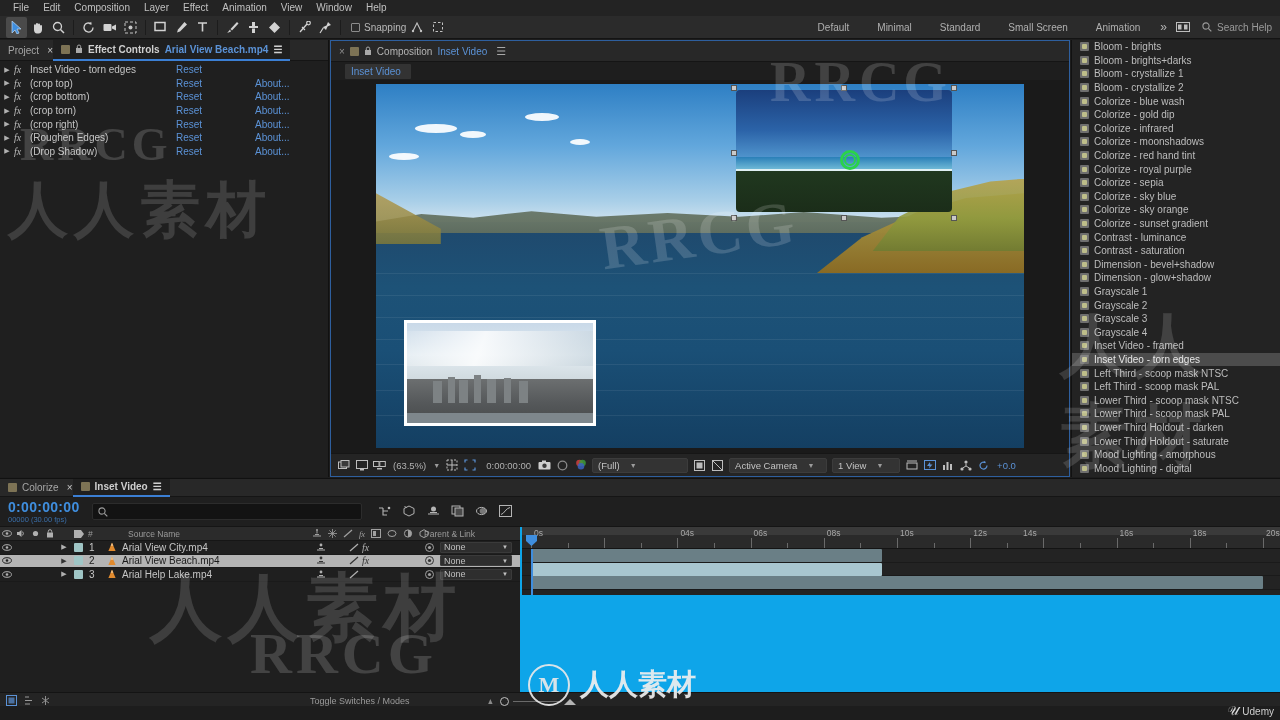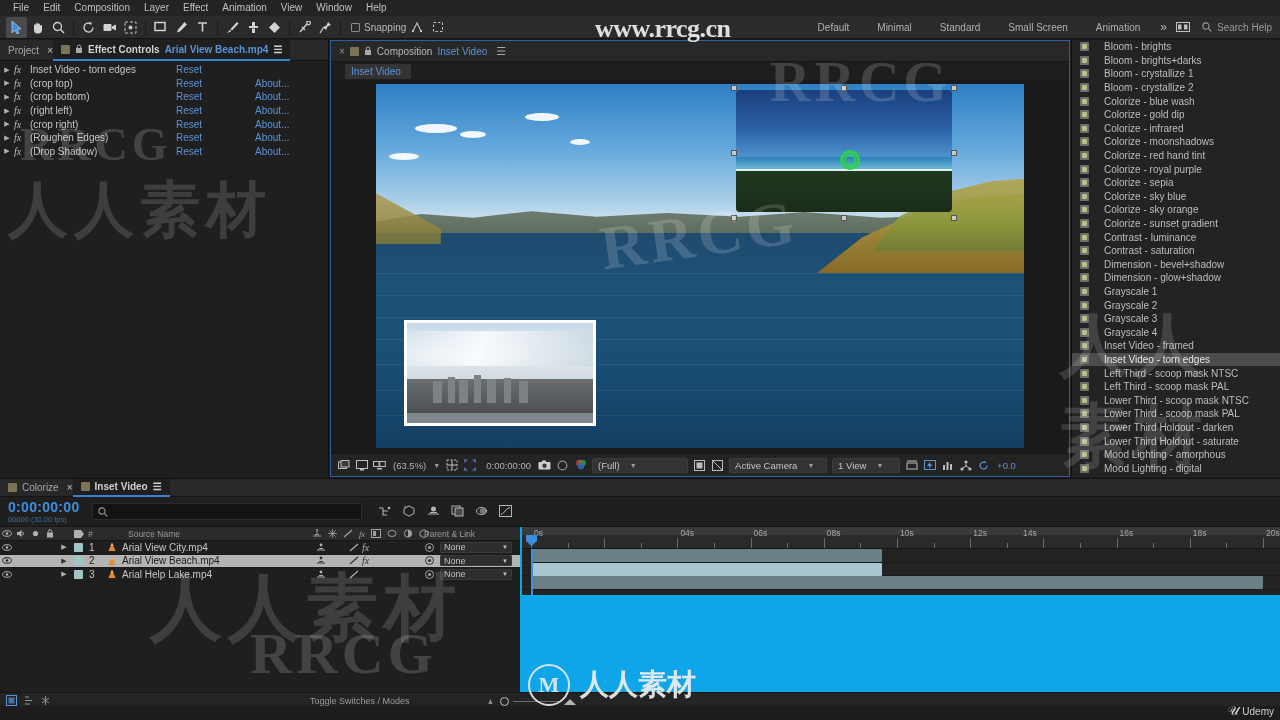--- a/index.html
+++ b/index.html
@@ -163,21 +163,21 @@
     height: 15px; display: flex; align-items: center; padding: 0 5px; gap: 10px; color: #c3c3c3;
   }
   .vbcaret { font-size: 7px; color: #9b9b9b; }
 
   
   .fxpanel {
     position: absolute; left: 1071px; top: 40px; width: 209px; height: 437px;
     background: #232323; border-left: 1px solid #111; overflow: hidden;
   }
   .fxitem {
-    height: 13.6px; display: flex; align-items: center; gap: 15px;
+    height: 13.6px; display: flex; align-items: center; gap: 5px;
     font-size: 10px; color: #bdbdbd; padding-left: 8px; white-space: nowrap;
   }
   .fxitem.sel { background: #4c4c4c; color: #e6e6e6; }
   .presetglyph {
     width: 9px; height: 9px; background: #6e6e6e; border-radius: 1px; position: relative; flex: 0 0 auto;
   }
   .presetglyph:after {
     content:''; position:absolute; left:2px; top:2px; width:5px; height:5px; background:#bdbd8a; border-radius:1px;
   }
 
@@ -454,21 +454,21 @@
       <div class="fxrow">
         <span class="arrow">▶</span>
         <span class="fx">fx</span>
         <span class="nm">(crop bottom)</span>
         <span class="reset">Reset</span>
         <span class="about">About...</span>
       </div>
       <div class="fxrow">
         <span class="arrow">▶</span>
         <span class="fx">fx</span>
-        <span class="nm">(right left)</span>
+        <span class="nm">(crop torn)</span>
         <span class="reset">Reset</span>
         <span class="about">About...</span>
       </div>
       <div class="fxrow">
         <span class="arrow">▶</span>
         <span class="fx">fx</span>
         <span class="nm">(crop right)</span>
         <span class="reset">Reset</span>
         <span class="about">About...</span>
       </div>
@@ -1167,21 +1167,20 @@
     </div>
   </div>
 
   <div class="statusbar">
     <span class="udemy">
       <span style="font-family:'Liberation Serif',serif;font-size:13px;color:#dcdcdc">𝒰</span>
       <span>Udemy</span>
     </span>
   </div>
 
-  <div class="wm wm-cn">www.rrcg.cn</div>
   <div class="wm wm-cjk" style="left:8px;top:170px">人人素材</div>
   <div class="wm wm-rrcg" style="left:20px;top:118px;font-size:46px">RRCG</div>
   <div class="wm wm-rrcg" style="left:770px;top:50px">RRCG</div>
   <div class="wm wm-cjk" style="left:1060px;top:300px;font-size:68px">人人素材</div>
   <div class="wm wm-cjk" style="left:150px;top:560px;font-size:72px">人人素材</div>
   <div class="wm wm-rrcg" style="left:600px;top:200px;font-size:62px;transform:rotate(-8deg)">RRCG</div>
   <div class="wm wm-rrcg" style="left:250px;top:620px;font-size:58px">RRCG</div>
   <div class="wm wm-center">
     <span class="circ">M</span>
     <span class="txt">人人素材</span>

